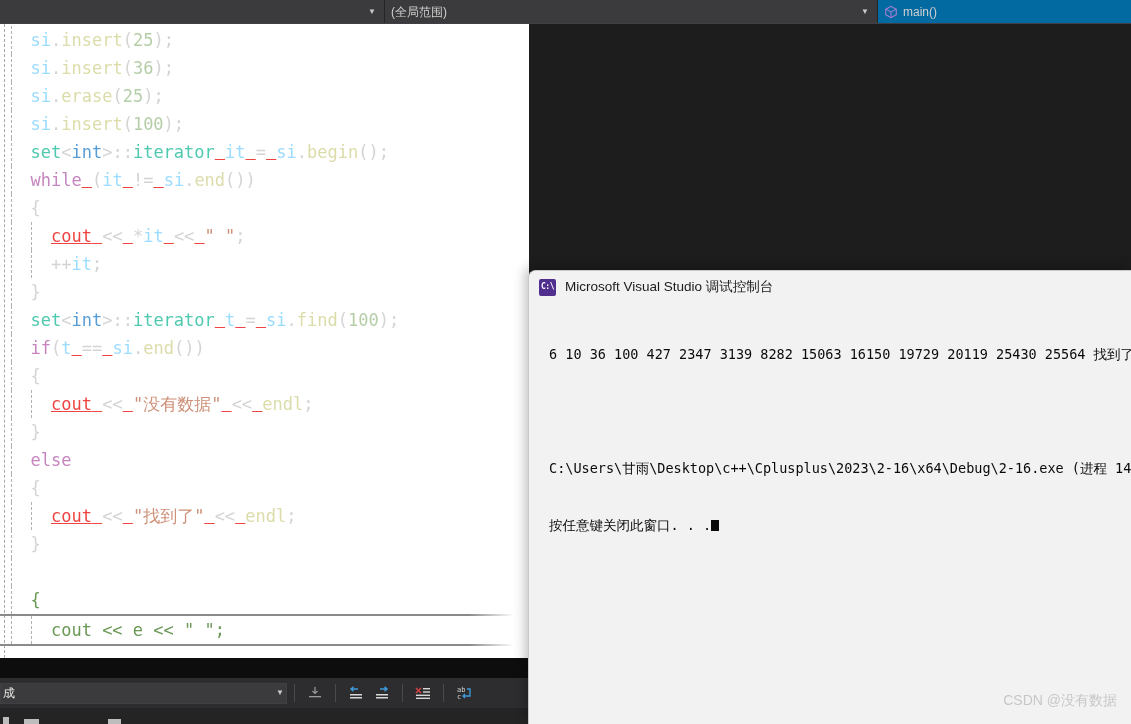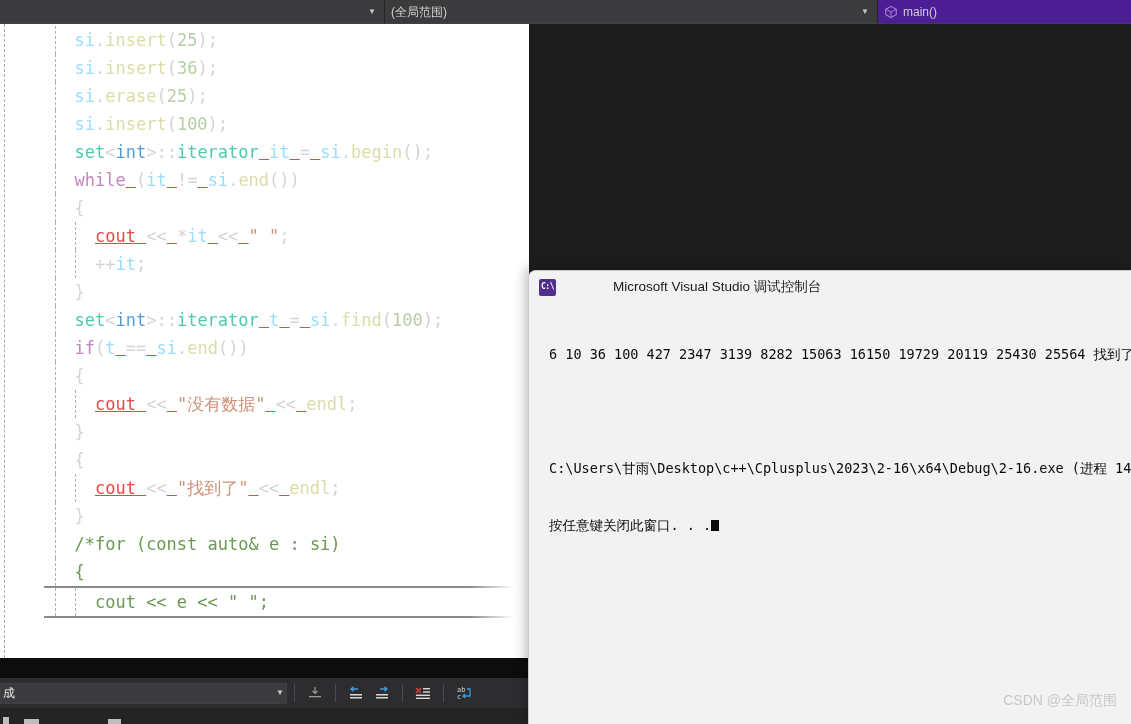--- a/index.html
+++ b/index.html
@@ -32,21 +32,21 @@
     align-items: center;
     background: #3b3b3d;
     border-right: 1px solid #252526;
     font-size: 12px;
     color: #cfcfcf;
     padding: 0 6px;
     box-sizing: border-box;
   }
   #nav-project-combo { width: 385px; }
   #nav-scope-combo  { width: 493px; }
-  #nav-member-combo { width: 253px; background: #4c1d95; border-right: none; }
+  #nav-member-combo { width: 253px; background: #0369a1; border-right: none; }
   .combo-text {
     flex: 1;
     white-space: nowrap;
     overflow: hidden;
     text-overflow: clip;
     font-size: 12px;
     line-height: 22px;
   }
   .combo-arrow {
     width: 12px;
@@ -77,21 +77,20 @@
   }
   .code-line {
     height: 28px;
     line-height: 28px;
     font-family: "DejaVu Sans Mono", monospace;
     font-size: 17px;
     white-space: pre;
     padding-left: 10px;
     box-sizing: border-box;
     position: relative;
-    margin-left: 44px;
   }
   .code-line.current {
     border-top: 2px solid #8a8a8a;
     border-bottom: 2px solid #8a8a8a;
     height: 32px;
     line-height: 28px;
   }
   
   #indent-guide-outer {
     position: absolute;
@@ -239,21 +238,20 @@
     font-family: "DejaVu Sans Mono", monospace;
     font-weight: bold;
     letter-spacing: -0.5px;
     line-height: 1;
   }
   #console-title-text {
     font-size: 13.5px;
     color: #1b1b1b;
     font-family: "Liberation Sans", sans-serif;
     white-space: nowrap;
-    margin-left: 48px;
   }
   #console-body {
     padding: 4px 0 0 20px;
     font-family: "DejaVu Sans Mono", monospace;
     font-size: 13.5px;
     color: #0a0a0a;
     line-height: 19px;
     white-space: pre;
     overflow: hidden;
   }
@@ -319,24 +317,25 @@
       <div class="code-line"><span class="ig" style="left: 10.5px;"></span><span>  </span><span class="t-kw">while</span><span class="t-plain"> </span><span class="t-punc">(</span><span class="t-var">it</span><span class="t-plain"> </span><span class="t-op">!=</span><span class="t-plain"> </span><span class="t-var">si</span><span class="t-punc">.</span><span class="t-fn">end</span><span class="t-punc">())</span></div>
       <div class="code-line"><span class="ig" style="left: 10.5px;"></span><span>  </span><span class="t-punc">{</span></div>
       <div class="code-line"><span class="ig" style="left: 10.5px;"></span><span class="ig" style="left: 30.9px;"></span><span>    </span><span class="t-plain">cout</span><span class="t-plain"> </span><span class="t-op">&lt;&lt;</span><span class="t-plain"> </span><span class="t-op">*</span><span class="t-var">it</span><span class="t-plain"> </span><span class="t-op">&lt;&lt;</span><span class="t-plain"> </span><span class="t-str">" "</span><span class="t-punc">;</span></div>
       <div class="code-line"><span class="ig" style="left: 10.5px;"></span><span class="ig" style="left: 30.9px;"></span><span>    </span><span class="t-op">++</span><span class="t-var">it</span><span class="t-punc">;</span></div>
       <div class="code-line"><span class="ig" style="left: 10.5px;"></span><span>  </span><span class="t-punc">}</span></div>
       <div class="code-line"><span class="ig" style="left: 10.5px;"></span><span>  </span><span class="t-type">set</span><span class="t-punc">&lt;</span><span class="t-int">int</span><span class="t-punc">&gt;</span><span class="t-punc">::</span><span class="t-type">iterator</span><span class="t-plain"> </span><span class="t-var">t</span><span class="t-plain"> </span><span class="t-op">=</span><span class="t-plain"> </span><span class="t-var">si</span><span class="t-punc">.</span><span class="t-fn">find</span><span class="t-punc">(</span><span class="t-num">100</span><span class="t-punc">)</span><span class="t-punc">;</span></div>
       <div class="code-line"><span class="ig" style="left: 10.5px;"></span><span>  </span><span class="t-kw">if</span><span class="t-punc">(</span><span class="t-var">t</span><span class="t-plain"> </span><span class="t-op">==</span><span class="t-plain"> </span><span class="t-var">si</span><span class="t-punc">.</span><span class="t-fn">end</span><span class="t-punc">())</span></div>
       <div class="code-line"><span class="ig" style="left: 10.5px;"></span><span>  </span><span class="t-punc">{</span></div>
       <div class="code-line"><span class="ig" style="left: 10.5px;"></span><span class="ig" style="left: 30.9px;"></span><span>    </span><span class="t-plain">cout</span><span class="t-plain"> </span><span class="t-op">&lt;&lt;</span><span class="t-plain"> </span><span class="t-str">"没有数据"</span><span class="t-plain"> </span><span class="t-op">&lt;&lt;</span><span class="t-plain"> </span><span class="t-fn">endl</span><span class="t-punc">;</span></div>
       <div class="code-line"><span class="ig" style="left: 10.5px;"></span><span>  </span><span class="t-punc">}</span></div>
+      <div class="code-line"><span class="ig" style="left: 10.5px;"></span><span>  </span><span class="t-kw">else</span></div>
       <div class="code-line"><span class="ig" style="left: 10.5px;"></span><span>  </span><span class="t-punc">{</span></div>
       <div class="code-line"><span class="ig" style="left: 10.5px;"></span><span class="ig" style="left: 30.9px;"></span><span>    </span><span class="t-plain">cout</span><span class="t-plain"> </span><span class="t-op">&lt;&lt;</span><span class="t-plain"> </span><span class="t-str">"找到了"</span><span class="t-plain"> </span><span class="t-op">&lt;&lt;</span><span class="t-plain"> </span><span class="t-fn">endl</span><span class="t-punc">;</span></div>
       <div class="code-line"><span class="ig" style="left: 10.5px;"></span><span>  </span><span class="t-punc">}</span></div>
-      <div class="code-line"><span class="ig" style="left: 10.5px;"></span><span>  </span><span class="t-cmt">/*for (const auto&amp; e : si)</span></div>
+      <div class="code-line"><span class="ig" style="left: 10.5px;"></span><span>  </span></div>
       <div class="code-line"><span class="ig" style="left: 10.5px;"></span><span>  </span><span class="t-cmt">{</span></div>
       <div class="code-line current"><span class="ig" style="left: 10.5px;"></span><span class="ig" style="left: 30.9px;"></span><span>    </span><span class="t-cmt">cout &lt;&lt; e &lt;&lt; " ";</span></div>
     </div>
   <div id="editor-fade"></div>
 </div>
 
 <div id="editor-black-strip">
   <div id="strip-dots"></div>
 </div>
 
@@ -401,13 +400,13 @@
     <div id="console-title-text">Microsoft Visual Studio 调试控制台</div>
   </div>
   <div id="console-body">
     <div class="console-line">6 10 36 100 427 2347 3139 8282 15063 16150 19729 20119 25430 25564 找到了</div>
     <div class="console-blank"></div>
     <div class="console-line">C:\Users\甘雨\Desktop\c++\Cplusplus\2023\2-16\x64\Debug\2-16.exe (进程 14202</div>
     <div class="console-line"><span>按任意键关闭此窗口. . .</span><span class="cursor-block"></span></div>
   </div>
 </div>
 
-<div id="watermark">CSDN @全局范围</div>
+<div id="watermark">CSDN @没有数据</div>
 
 </body></html>

